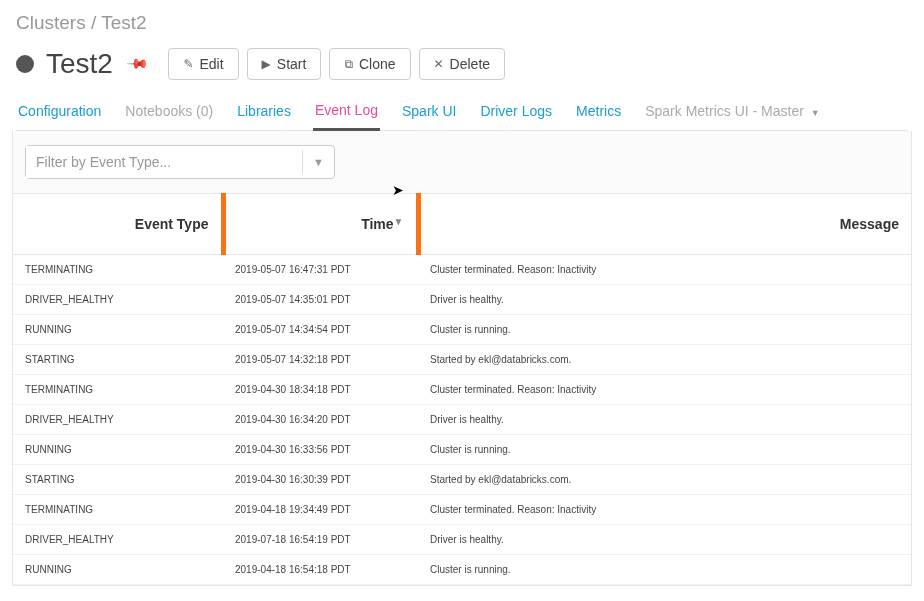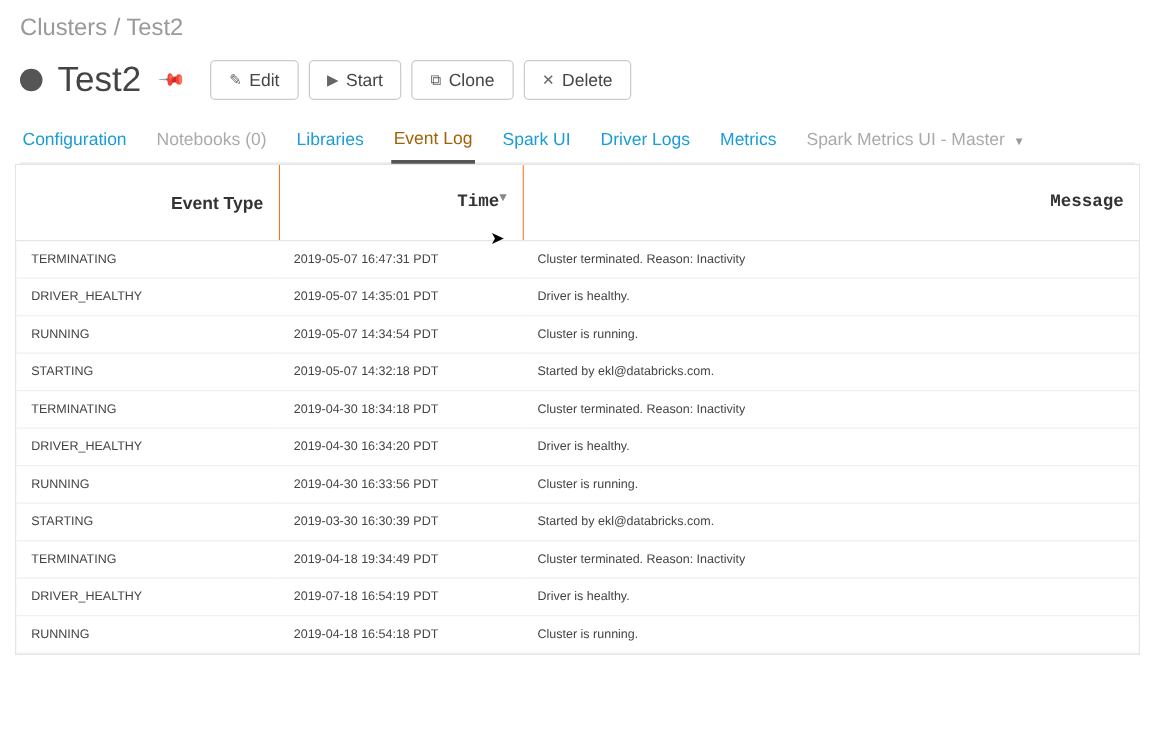--- a/index.html
+++ b/index.html
@@ -62,21 +62,21 @@
       border-bottom: 1px solid #e5e5e5;
     }
     .tab {
       padding: 0 2px 10px 2px;
       color: #1a9cd6;
       font-size: 14px;
       cursor: pointer;
     }
     .tab.muted { color: #aaa; }
     .tab.active {
-      color: #a16207;
+      color: #ec4899;
       border-bottom: 3px solid #555;
       margin-bottom: -1px;
     }
     .tab .chev { font-size: 9px; color: #999; margin-left: 3px; }
     .inner-panel {
       border: 1px solid #e5e5e5;
       border-top: none;
       margin: 0 -4px;
     }
     .filter-area {
@@ -111,21 +111,21 @@
     .table th {
       text-align: right;
       font-weight: 600;
       color: #333;
       padding: 22px 12px;
       border-top: 1px solid #e5e5e5;
       border-bottom: 1px solid #e5e5e5;
       background: #fff;
       position: relative;
     }
-    .table th + th { border-left: 1px solid #f97316; font-family: Liberation Mono, monospace; }
+    .table th + th { border-left: 5px solid #f97316; }
     .table th .sort {
       float: right;
       font-size: 10px;
       color: #888;
     }
     .table td {
       padding: 9px 12px;
       color: #444;
       border-bottom: 1px solid #f0f0f0;
       font-size: 10px;
@@ -182,20 +182,26 @@
     <div class="tab">Spark UI</div>
     <div class="tab">Driver Logs</div>
     <div class="tab">Metrics</div>
     <div class="tab muted">
       <span>Spark Metrics UI - Master</span>
       <span class="chev">▼</span>
     </div>
   </div>
 
   <div class="inner-panel">
+    <div class="filter-area">
+      <div class="filter-select">
+        <input class="filter-input" type="text" placeholder="Filter by Event Type..." style="">
+        <span class="filter-toggle">▼</span>
+      </div>
+    </div>
 
     <table class="table">
       <thead>
         <tr>
           <th class="col-type">Event Type</th>
           <th class="col-time">
             <span>Time</span>
             <span class="sort">▼</span>
           </th>
           <th>Message</th>
@@ -232,21 +238,21 @@
             <td class="col-time">2019-04-30 16:34:20 PDT</td>
             <td>Driver is healthy.</td>
           </tr>
           <tr>
             <td class="col-type">RUNNING</td>
             <td class="col-time">2019-04-30 16:33:56 PDT</td>
             <td>Cluster is running.</td>
           </tr>
           <tr>
             <td class="col-type">STARTING</td>
-            <td class="col-time">2019-03-30 16:30:39 PDT</td>
+            <td class="col-time">2019-04-30 16:30:39 PDT</td>
             <td>Started by ekl@databricks.com.</td>
           </tr>
           <tr>
             <td class="col-type">TERMINATING</td>
             <td class="col-time">2019-04-18 19:34:49 PDT</td>
             <td>Cluster terminated. Reason: Inactivity</td>
           </tr>
           <tr>
             <td class="col-type">DRIVER_HEALTHY</td>
             <td class="col-time">2019-07-18 16:54:19 PDT</td>

